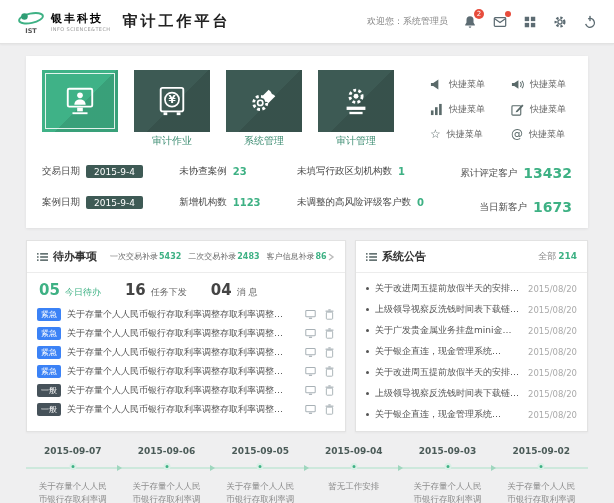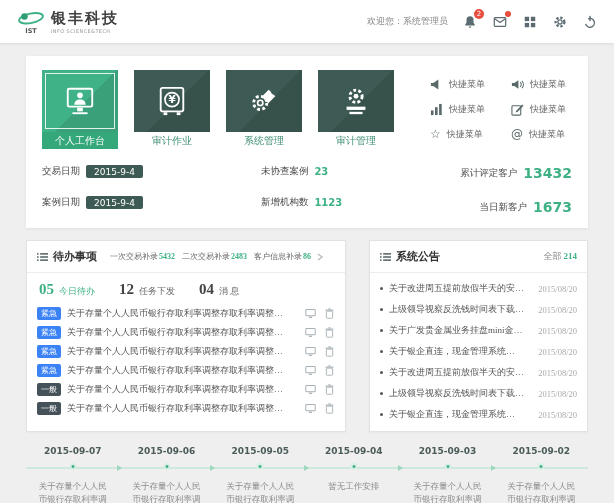--- a/index.html
+++ b/index.html
@@ -3,21 +3,21 @@
 <meta charset="utf-8">
 <style>
   *{margin:0;padding:0;box-sizing:border-box;}
   html,body{width:614px;height:503px;}
   body{background:#efeff0;font-family:"DejaVu Sans","Liberation Sans",sans-serif;overflow:hidden;}
 
   
   .header{height:44px;background:#fff;display:flex;align-items:center;padding:0 16px;border-bottom:1px solid #e2e2e2;box-shadow:0 1px 2px rgba(0,0,0,.05);}
   .logo{display:flex;align-items:center;gap:5px;}
   .logo svg{width:30px;height:28px;}
-  .logo-cn{font-size:15px;font-weight:bold;color:#404040;letter-spacing:2px;}
+  .logo-cn{font-size:11px;font-weight:bold;color:#000000;letter-spacing:2px;}
   .logo-en{font-size:5px;color:#9a9a9a;letter-spacing:.4px;}
   .app-title{font-size:15px;font-weight:bold;color:#222;margin-left:12px;letter-spacing:3px;}
   .header-right{margin-left:auto;display:flex;align-items:center;gap:14px;}
   .welcome{font-size:9px;color:#888;}
   .hicon{position:relative;width:16px;height:16px;color:#5c6b72;cursor:pointer;display:flex;align-items:center;justify-content:center;}
   .hicon svg{width:14px;height:14px;}
   .nbadge{position:absolute;top:-5px;right:-6px;background:#e74c3c;color:#fff;font-size:7px;min-width:10px;height:10px;line-height:10px;border-radius:5px;text-align:center;padding:0 2px;}
   .dot{position:absolute;top:-3px;right:-3px;width:6px;height:6px;border-radius:50%;background:#e74c3c;}
 
   
@@ -40,21 +40,21 @@
 
   .stats{display:flex;justify-content:space-between;margin-top:16px;}
   .stat-col{display:flex;flex-direction:column;gap:18px;}
   .stat{display:flex;align-items:center;gap:6px;font-size:9.5px;color:#4a4a4a;}
   .pill{background:#3e5a55;color:#fff;font-size:9px;padding:1.5px 8px;border-radius:2px;}
   .num{color:#3eb184;font-weight:bold;font-size:10px;}
   .stat-col.big .stat{justify-content:flex-end;}
   .bignum{color:#3eb184;font-weight:bold;font-size:14px;}
 
   
-  .panels{display:flex;gap:23px;margin:12px 26px 0;align-items:stretch;font-family:Liberation Serif, serif;}
+  .panels{display:flex;gap:9px;margin:12px 26px 0;align-items:stretch;}
   .panel{background:#fff;border:1px solid #e2e2e2;box-shadow:0 1px 2px rgba(0,0,0,.04);}
   .panel.todo{width:320px;flex:none;}
   .panel.ann{flex:1;min-width:0;}
   .panel-head{display:flex;align-items:center;padding:8px 10px;border-bottom:1px solid #ececec;gap:5px;}
   .panel-title{font-size:11px;font-weight:bold;color:#333;white-space:nowrap;}
   .list-icon{color:#5a6a6a;display:flex;}
   .list-icon svg{width:11px;height:10px;}
   .todo-tabs{display:flex;margin-left:8px;gap:7px;align-items:center;min-width:0;}
   .todo-tab{font-size:8px;color:#666;cursor:pointer;white-space:nowrap;}
   .todo-tab b{color:#3eb184;margin-left:1px;}
@@ -101,20 +101,21 @@
     <svg viewBox="0 0 32 30">
       <ellipse cx="16" cy="11" rx="13" ry="5" fill="none" stroke="#3eb184" stroke-width="2" transform="rotate(-12 16 11)"></ellipse>
       <circle cx="9" cy="9" r="3.5" fill="#2f9d74"></circle>
       <text x="16" y="27" font-size="7" font-weight="bold" fill="#555" text-anchor="middle">IST</text>
     </svg>
     <div>
       <div class="logo-cn">银丰科技</div>
       <div class="logo-en">INFO SCIENCE&amp;TECH</div>
     </div>
   </div>
+  <div class="app-title">审计工作平台</div>
   <div class="header-right">
     <span class="welcome">欢迎您：系统管理员</span>
     <span class="hicon">
       <svg viewBox="0 0 16 16" fill="currentColor">
           <path d="M8 1.5a4 4 0 0 0-4 4v3.2L2.5 11v1h11v-1L12 8.7V5.5a4 4 0 0 0-4-4zM6.5 13a1.5 1.5 0 0 0 3 0z"></path>
         </svg>
       <span class="nbadge">2</span>
     </span>
     <span class="hicon">
       <svg viewBox="0 0 16 16" fill="none" stroke="currentColor" stroke-width="1.4">
@@ -153,21 +154,20 @@
       <div class="tile active">
         <div class="tile-sq">
           <svg viewBox="0 0 34 32">
             <rect x="4" y="3" width="26" height="19" rx="1.5" fill="none" stroke="#fff" stroke-width="2"></rect>
             <circle cx="17" cy="10" r="3" fill="#fff"></circle>
             <path d="M11 20c0-3.6 2.7-5.6 6-5.6s6 2 6 5.6z" fill="#fff"></path>
             <rect x="14" y="23" width="6" height="4" fill="#fff"></rect>
             <rect x="9" y="28" width="16" height="2" fill="#fff"></rect>
           </svg>
         </div>
-        <div class="tile-label">个人工作台</div>
       </div>
 
       <div class="tile">
         <div class="tile-sq">
           <svg viewBox="0 0 34 32">
             <rect x="5" y="2" width="24" height="25" rx="2" fill="none" stroke="#fff" stroke-width="2"></rect>
             <circle cx="17" cy="14.5" r="7.5" fill="none" stroke="#fff" stroke-width="1.8"></circle>
             <text x="17" y="18.5" font-size="11" font-weight="bold" fill="#fff" text-anchor="middle">¥</text>
             <rect x="8" y="28" width="4" height="3" fill="#fff"></rect>
               <rect x="22" y="28" width="4" height="3" fill="#fff"></rect>
@@ -254,20 +254,30 @@
       </div>
     </div>
     <div class="stat-col">
       <div class="stat">
         <span>未协查案例</span>
         <span class="num">23</span>
       </div>
       <div class="stat">
         <span>新增机构数</span>
         <span class="num">1123</span>
+      </div>
+    </div>
+    <div class="stat-col">
+      <div class="stat">
+        <span>未填写行政区划机构数</span>
+        <span class="num">1</span>
+      </div>
+      <div class="stat">
+        <span>未调整的高风险评级客户数</span>
+        <span class="num">0</span>
       </div>
     </div>
     <div class="stat-col big">
       <div class="stat">
         <span>累计评定客户</span>
         <span class="bignum">13432</span>
       </div>
       <div class="stat">
         <span>当日新客户</span>
         <span class="bignum">1673</span>
@@ -301,21 +311,21 @@
             <path d="M2 1l4 3-4 3"></path>
           </svg>
       </span>
     </div>
     <div class="subtabs">
       <span class="subtab active">
           <span class="n">05</span>
           <span class="t">今日待办</span>
         </span>
       <span class="subtab">
-          <span class="n">12</span>
+          <span class="n">16</span>
           <span class="t">任务下发</span>
         </span>
       <span class="subtab">
           <span class="n">04</span>
           <span class="t">消 息</span>
         </span>
     </div>
     <div class="todo-list">
       <div class="todo-row">
         <span class="tbadge red">紧急</span>

